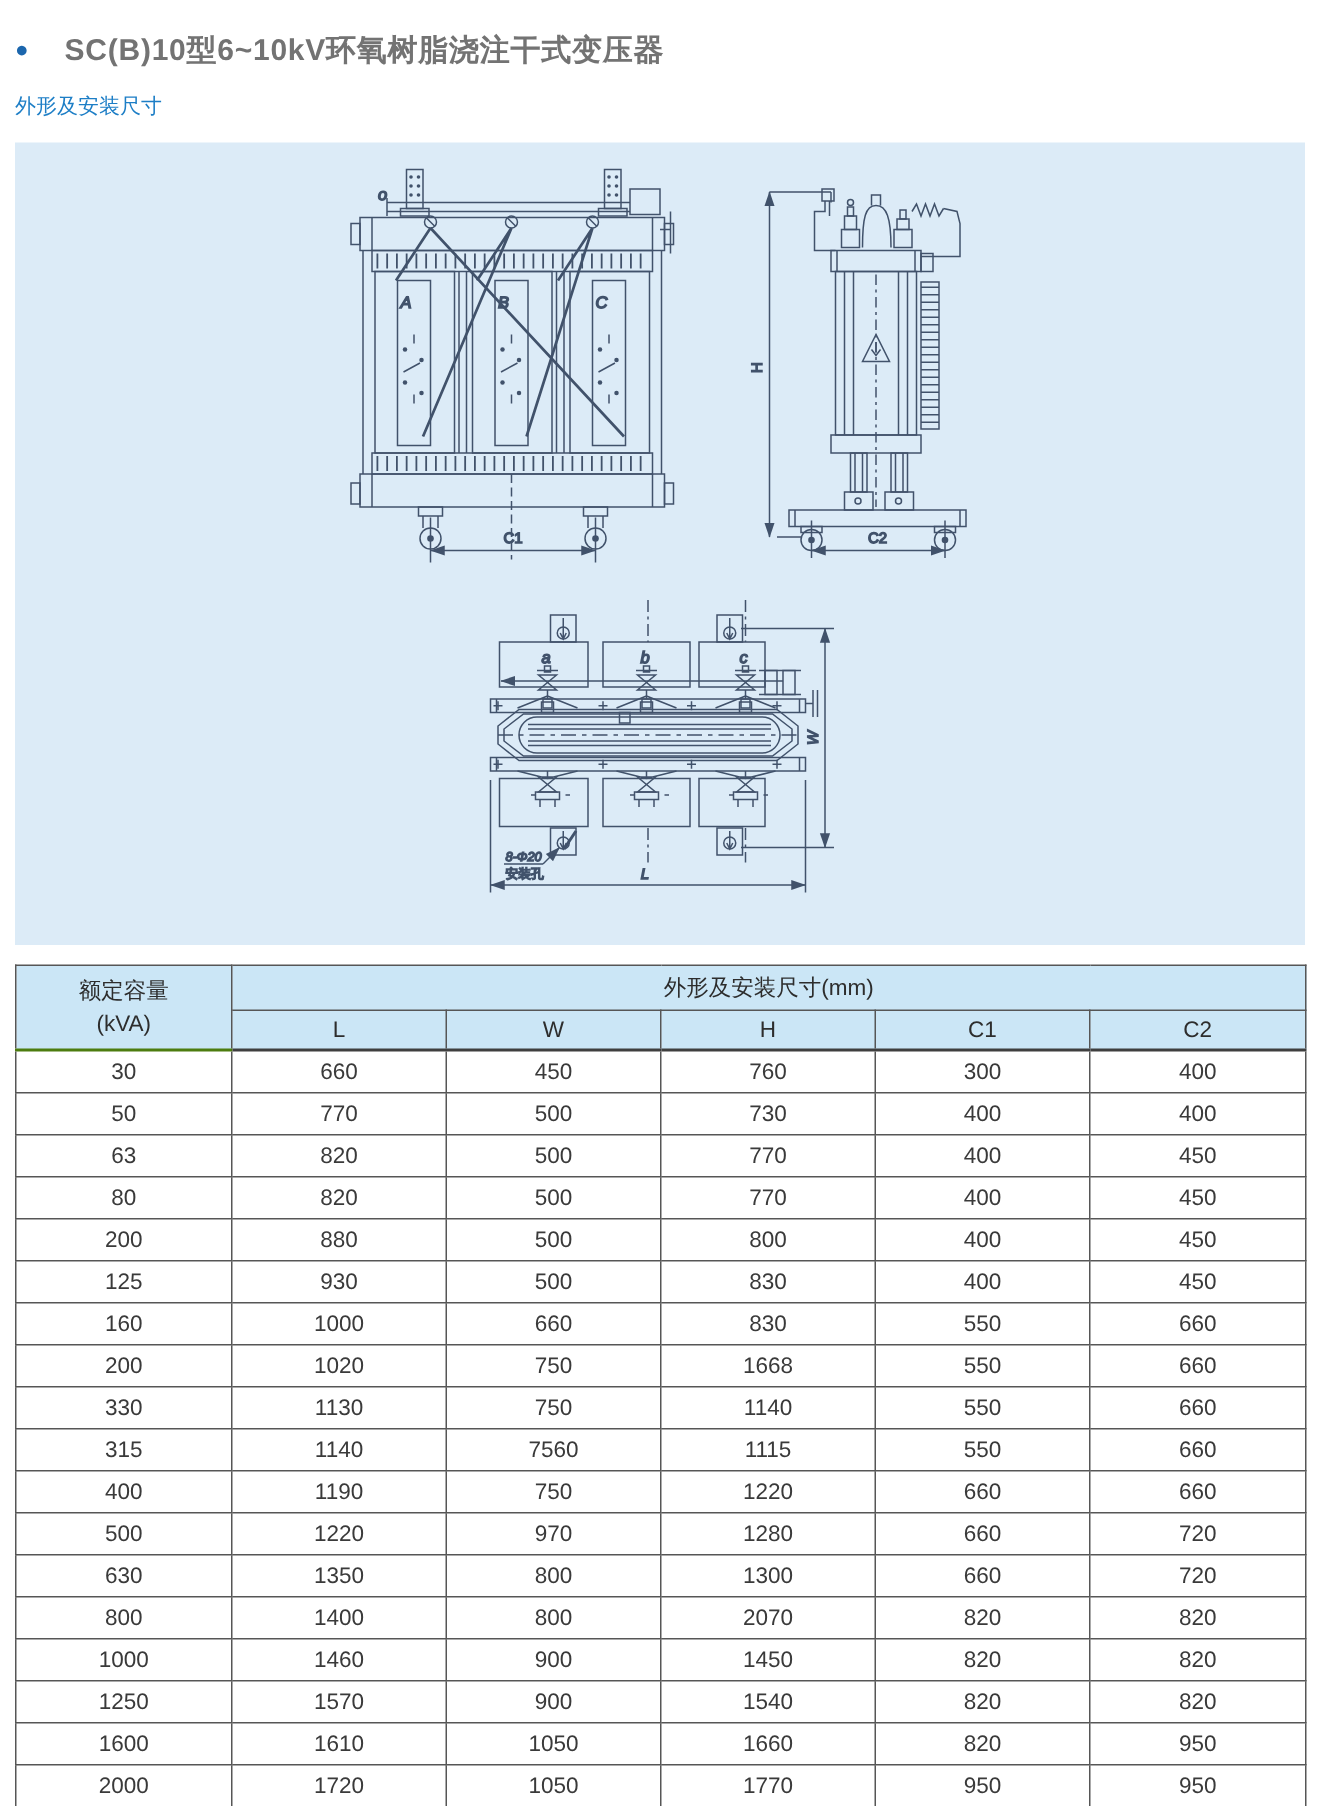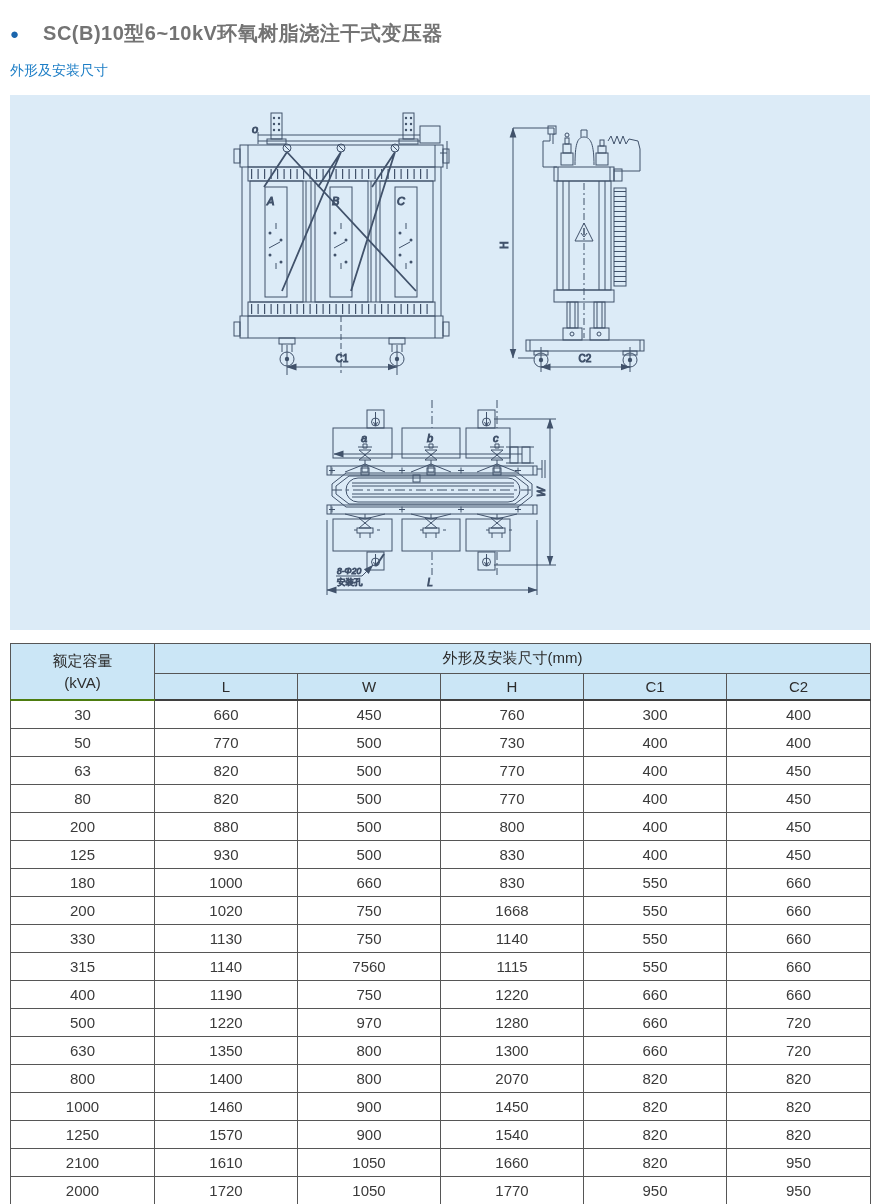--- a/index.html
+++ b/index.html
@@ -353,21 +353,21 @@
       </tr>
       <tr>
         <td>125</td>
         <td>930</td>
         <td>500</td>
         <td>830</td>
         <td>400</td>
         <td>450</td>
       </tr>
       <tr>
-        <td>180</td>
+        <td>160</td>
         <td>1000</td>
         <td>660</td>
         <td>830</td>
         <td>550</td>
         <td>660</td>
       </tr>
       <tr>
         <td>200</td>
         <td>1020</td>
         <td>750</td>
@@ -433,21 +433,21 @@
       </tr>
       <tr>
         <td>1250</td>
         <td>1570</td>
         <td>900</td>
         <td>1540</td>
         <td>820</td>
         <td>820</td>
       </tr>
       <tr>
-        <td>2100</td>
+        <td>1600</td>
         <td>1610</td>
         <td>1050</td>
         <td>1660</td>
         <td>820</td>
         <td>950</td>
       </tr>
       <tr>
         <td>2000</td>
         <td>1720</td>
         <td>1050</td>

